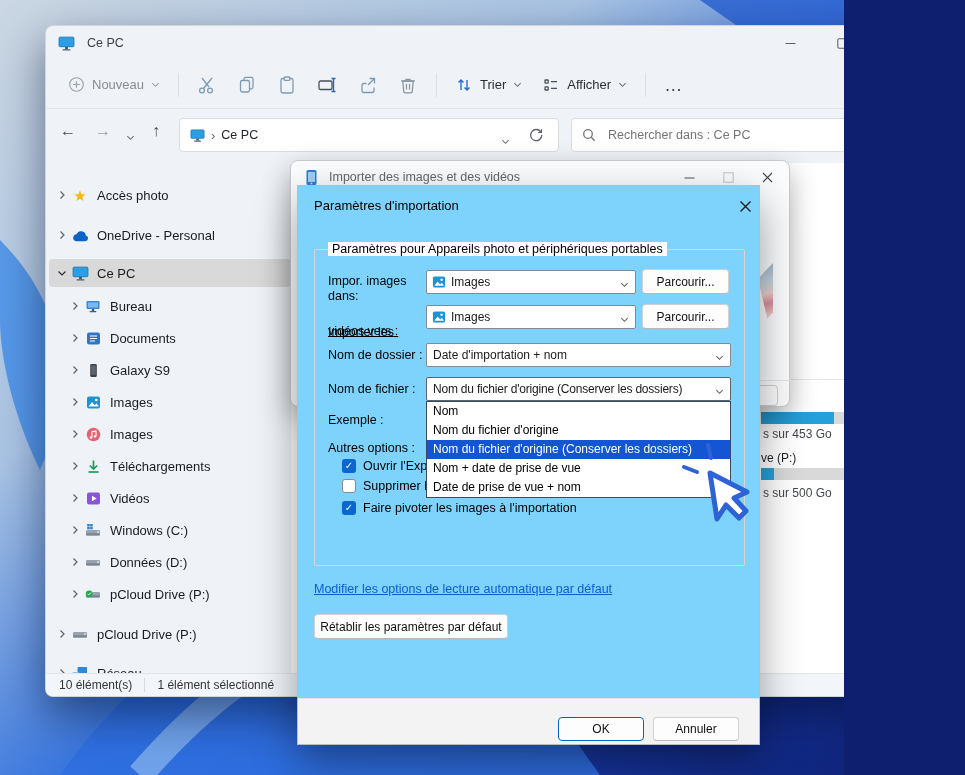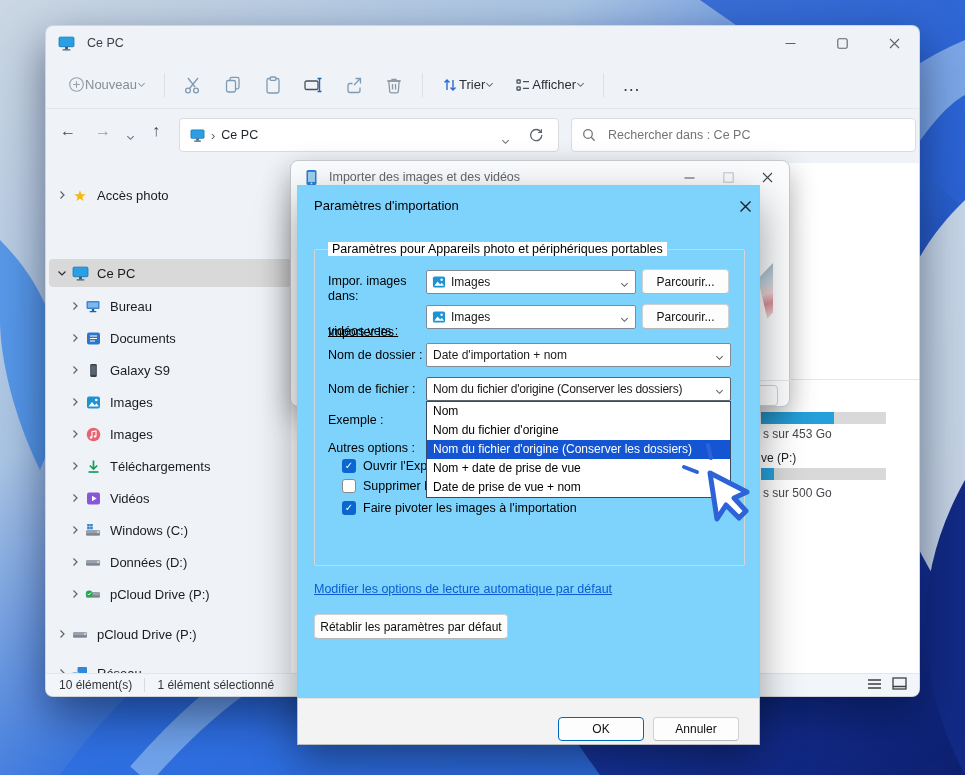--- a/index.html
+++ b/index.html
@@ -1,31 +1,31 @@
 <!DOCTYPE html>
 <html><head>
 <meta charset="utf-8">
 <style>
   html,body{margin:0;padding:0;background:#0d1f6e;}
-  .screen{position:relative;width:965px;height:775px;overflow:hidden;
+  .screen{position:relative;width:844px;height:775px;overflow:hidden;
     font-family:"Liberation Sans",sans-serif;color:#1a1a1a;}
   .abs{position:absolute;}
   
   .wallpaper{position:absolute;inset:0;}
   
   .window{position:absolute;left:45px;top:25px;width:875px;height:672px;
     background:#eff3f8;border-radius:8px;box-shadow:0 18px 45px rgba(0,10,40,.5);
     overflow:hidden;border:1px solid rgba(0,0,0,.12);box-sizing:border-box;}
   .titlebar{position:absolute;left:0;top:0;width:100%;height:35px;display:flex;align-items:center;}
   .titlebar .app-title{font-size:12.5px;color:#3a3f44;margin-left:8px;}
   .win-controls{position:absolute;right:8px;top:0;height:35px;display:flex;align-items:center;gap:18px;}
   .wc-btn{width:34px;height:26px;display:flex;align-items:center;justify-content:center;}
   .toolbar{position:absolute;left:0;top:35px;width:100%;height:48px;display:flex;align-items:center;
     border-bottom:1px solid #e3e6ea;box-sizing:border-box;}
-  .tb-item{display:flex;align-items:center;padding:0 10px;height:36px;border-radius:4px;}
+  .tb-item{display:flex;align-items:center;gap:7px;padding:0 10px;height:36px;border-radius:4px;}
   .tb-label{font-size:13px;color:#5a6069;}
   .tb-sep{width:1px;height:24px;background:#dcdfe3;margin:0 8px;}
   .chev-svg{display:inline-block;}
   
   .addr-row{position:absolute;left:0;top:88px;width:100%;height:40px;}
   .nav-glyph{font-size:16px;color:#444b52;}
   .nav-glyph.dim{color:#9aa0a6;}
   .addr-box{position:absolute;left:133px;top:4px;width:380px;height:34px;background:#fff;
     border:1px solid #d9dce1;border-radius:4px;display:flex;align-items:center;box-sizing:border-box;}
   .search-box{position:absolute;left:525px;top:4px;width:345px;height:34px;background:#fff;
@@ -277,20 +277,33 @@
       <div class="si" style="top:18px;">
         <span class="chev">
             <svg width="10" height="10" viewBox="0 0 10 10">
               <path d="M3.5 1.5 L7 5 L3.5 8.5" fill="none" stroke="#5f6368" stroke-width="1.2"></path>
             </svg>
           </span>
         <span class="ic star-glyph">★</span>
         <span>Accès photo</span>
       </div>
 
+      <div class="si" style="top:58px;">
+        <span class="chev">
+            <svg width="10" height="10" viewBox="0 0 10 10">
+              <path d="M3.5 1.5 L7 5 L3.5 8.5" fill="none" stroke="#5f6368" stroke-width="1.2"></path>
+            </svg>
+          </span>
+        <span class="ic">
+            <svg width="17" height="13" viewBox="0 0 17 13">
+              <path d="M4 12.3 h9.2 a3 3 0 0 0 0.6-5.9 A4.8 4.8 0 0 0 4.6 5.2 a3.6 3.6 0 0 0-0.6 7.1 z" fill="#0a64c8"></path>
+            </svg>
+          </span>
+        <span>OneDrive - Personal</span>
+      </div>
 
       <div class="si selected" style="top:96px;">
         <span class="chev">
             <svg width="10" height="10" viewBox="0 0 10 10" style="transform:rotate(90deg);">
               <path d="M3.5 1.5 L7 5 L3.5 8.5" fill="none" stroke="#2b2f33" stroke-width="1.2"></path>
             </svg>
           </span>
         <span class="ic">
             <svg width="17" height="17" viewBox="0 0 16 16">
               <rect x="1" y="2" width="14" height="9" rx="1" fill="#2b9fe3" stroke="#1574b4" stroke-width="0.8"></rect>

